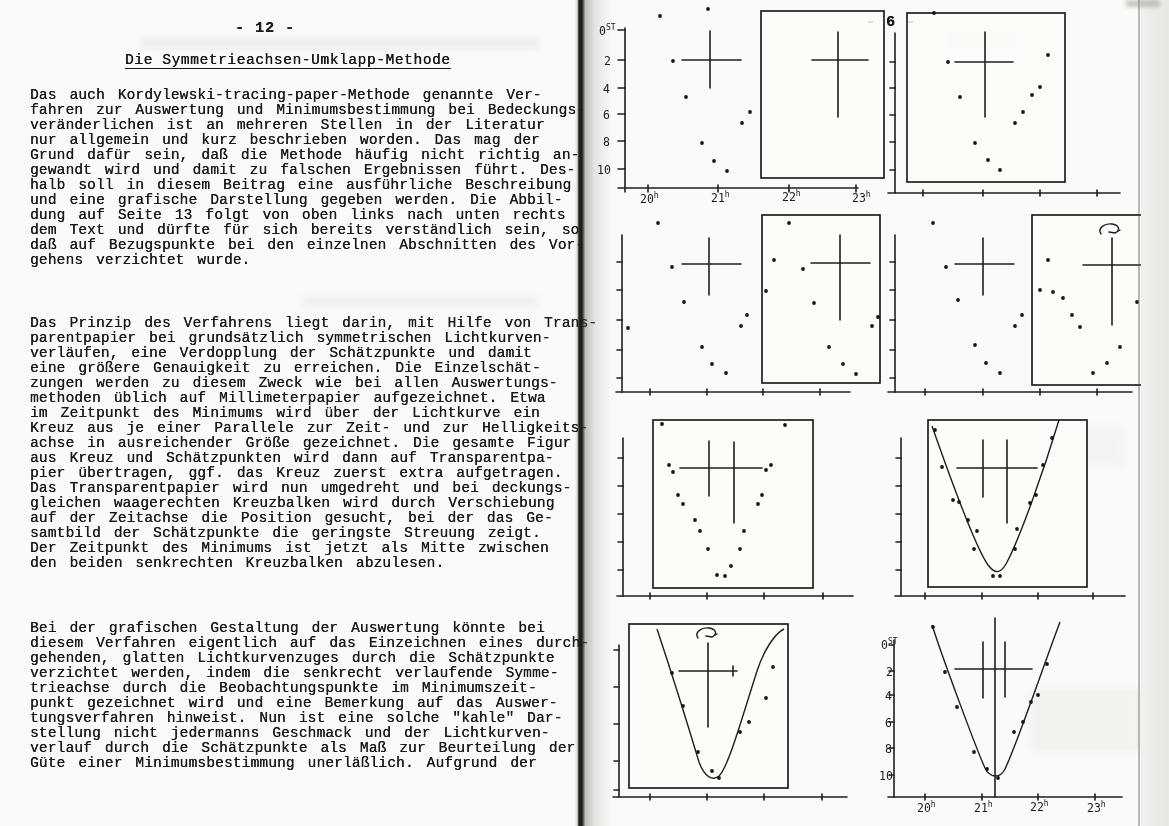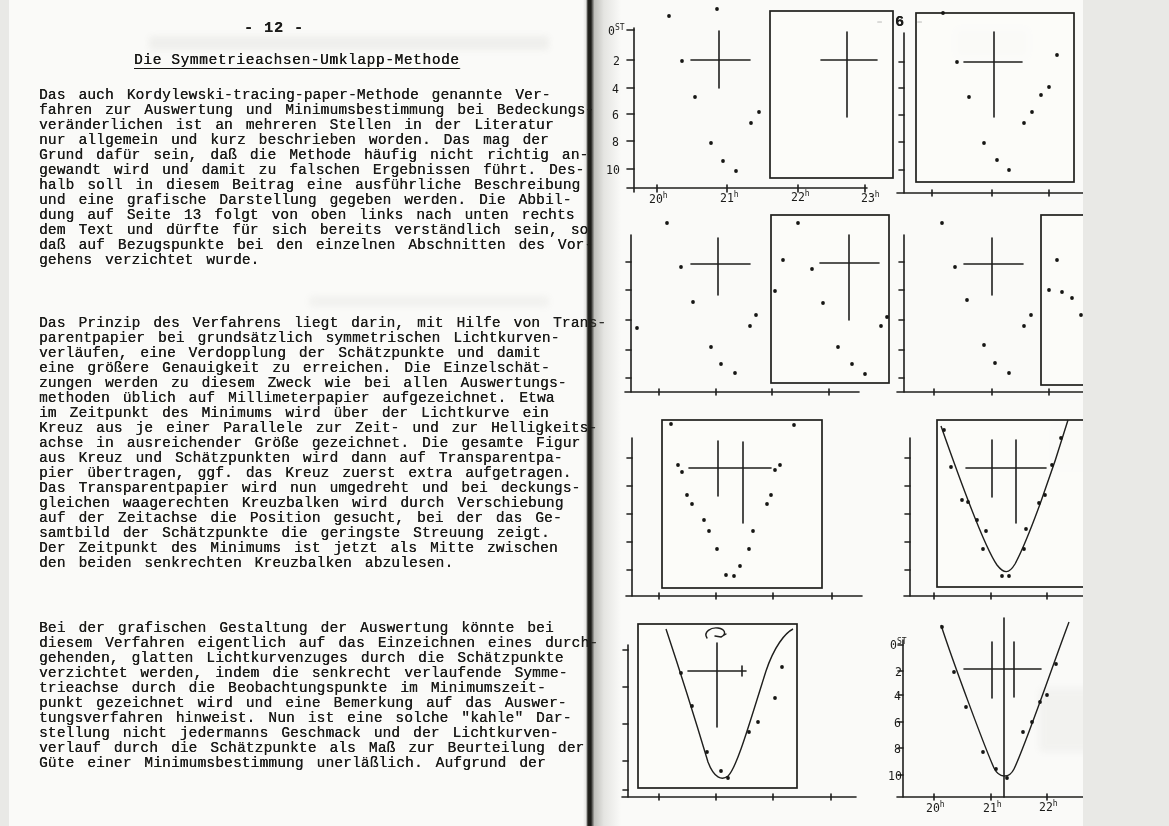--- a/index.html
+++ b/index.html
@@ -1,18 +1,18 @@
 <!DOCTYPE html>
 <html><head>
 <meta charset="utf-8">
 <style>
   html,body{margin:0;padding:0;background:#e9e9e6;}
   .scan{
-    position:relative;width:1074px;height:826px;background:#fafaf8;
-    overflow:hidden;font-family:"Liberation Mono","DejaVu Sans Mono",monospace;color:#181816;margin-left:9px;
+    position:relative;width:1169px;height:826px;background:#fafaf8;
+    overflow:hidden;font-family:"Liberation Mono","DejaVu Sans Mono",monospace;color:#181816;
   }
   .pageno{
     position:absolute;font-size:15px;letter-spacing:1px;font-weight:bold;
     color:#1c1c1a;text-shadow:0.3px 0 0 currentColor;white-space:pre;
   }
   .doc-title{
     position:absolute;left:125px;top:52px;font-size:14.5px;letter-spacing:0.6px;
     font-weight:normal;color:#171715;text-decoration:underline;text-underline-offset:4px;
     text-shadow:0.3px 0 0 currentColor;white-space:pre;
   }

